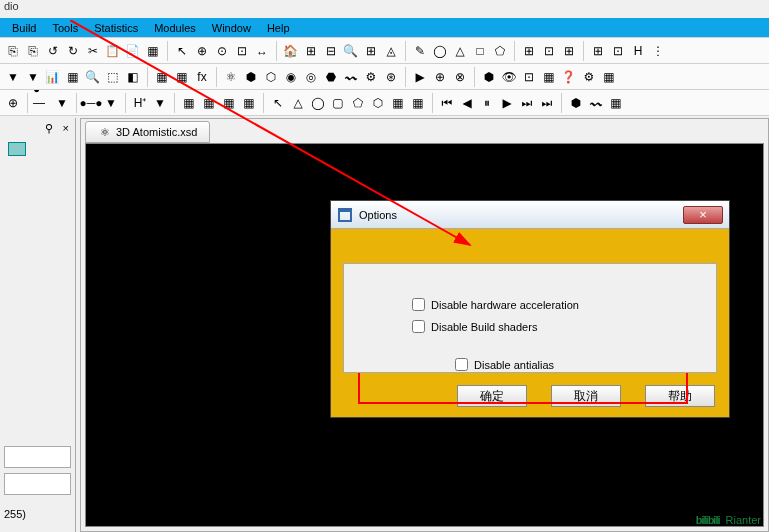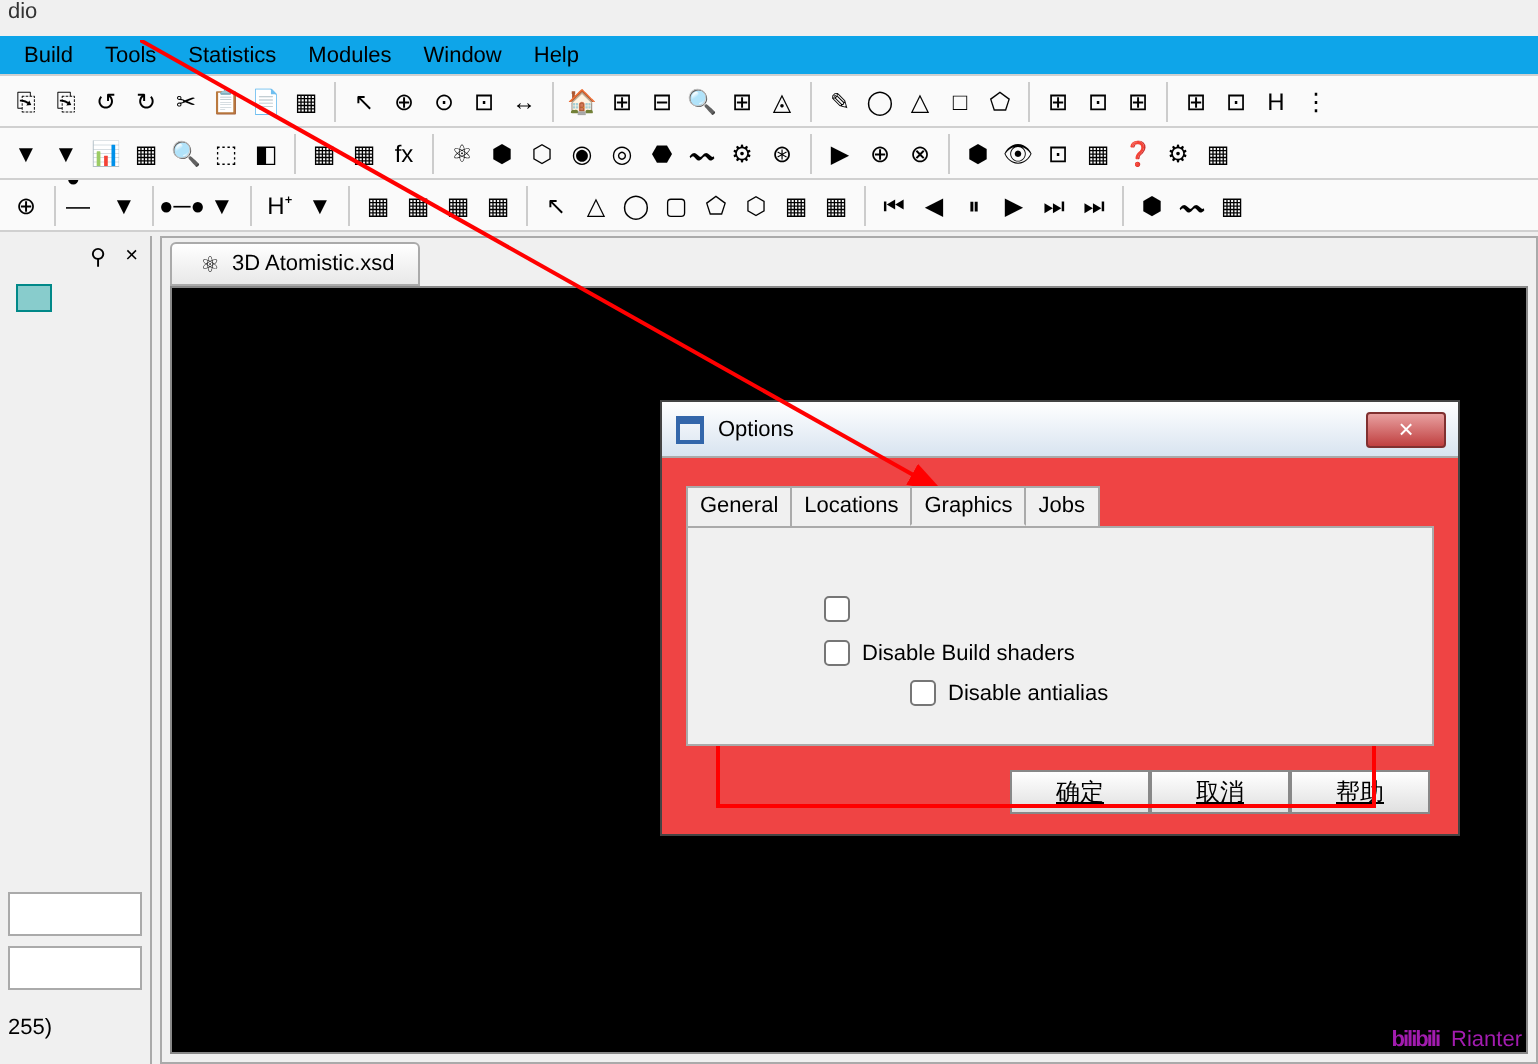--- a/index.html
+++ b/index.html
@@ -23,44 +23,44 @@
 .left-panel .tree-item2 { position: absolute; top: 328px; left: 4px; right: 4px; height: 22px; border: 1px solid #aaa; background: #fff; }
 .left-panel .tree-item3 { position: absolute; top: 355px; left: 4px; right: 4px; height: 22px; border: 1px solid #aaa; background: #fff; }
 .left-panel .val255 { position: absolute; top: 390px; left: 4px; }
 
 .viewport { position: absolute; top: 118px; left: 80px; right: 0; bottom: 0; background: #f0f0f0; border: 1px solid #aaa; }
 .doc-tab { position: absolute; top: 2px; left: 4px; height: 22px; padding: 3px 12px; background: linear-gradient(#fff, #e8e8e8); border: 1px solid #aaa; border-radius: 3px 3px 0 0; display: flex; align-items: center; gap: 4px; }
 .doc-tab .icn { width: 14px; height: 14px; display: inline-flex; align-items: center; justify-content: center; }
 .blackview { position: absolute; top: 24px; left: 4px; right: 4px; bottom: 4px; background: #000; border: 1px solid #888; }
 
 
-.dialog { position: absolute; top: 200px; left: 330px; width: 400px; height: 218px; background: #ef4444; border: 1px solid #444; box-shadow: 2px 2px 6px rgba(0,0,0,0.3); }
+.dialog { position: absolute; top: 200px; left: 330px; width: 400px; height: 218px; background: #eab308; border: 1px solid #444; box-shadow: 2px 2px 6px rgba(0,0,0,0.3); }
 .dialog-titlebar { height: 28px; background: linear-gradient(#fff, #d8e4f0); border-bottom: 1px solid #aaa; display: flex; align-items: center; padding: 0 6px; }
 .dialog-titlebar .dicn { width: 16px; height: 16px; margin-right: 6px; display: inline-flex; align-items: center; justify-content: center; }
 .dialog-titlebar .ttl { flex: 1; }
 .dialog-close { width: 40px; height: 18px; background: linear-gradient(#e8a0a0, #c04040); color: #fff; text-align: center; border: 1px solid #803030; cursor: pointer; border-radius: 2px; line-height: 16px; font-size: 13px; }
 .dialog-tabs { position: absolute; top: 42px; left: 12px; display: flex; font-family: "Courier New", monospace; font-size: 12px; }
 .dialog-tab { padding: 3px 6px; border: 1px solid #aaa; border-bottom: none; background: #f0f0f0; position: relative; cursor: pointer; margin-right: -1px; }
 .dialog-tab.active { background: #f0f0f0; z-index: 2; border-bottom: 1px solid #f0f0f0; }
 .dialog-tab-content { position: absolute; top: 62px; left: 12px; right: 12px; bottom: 44px; border: 1px solid #aaa; background: #f0f0f0; z-index: 1; }
 .chk-row { position: absolute; left: 68px; display: flex; align-items: center; gap: 6px; font-family: "Courier New", monospace; font-size: 12px; }
 .chk-row input { width: 13px; height: 13px; }
 .cr1 { top: 34px; }
 .cr2 { top: 56px; }
-.cr3 { top: 76px; padding-left: 43px; }
-.dialog-buttons { position: absolute; bottom: 10px; right: 14px; display: flex; gap: 0; text-decoration: underline; }
+.cr3 { top: 94px; padding-left: 43px; }
+.dialog-buttons { position: absolute; bottom: 10px; right: 14px; display: flex; gap: 24px; }
 .dialog-buttons button { width: 70px; height: 22px; background: linear-gradient(#fff, #e0e0e0); border: 1px solid #888; cursor: pointer; font-size: 12px; }
 
 
 .red-rect { position: absolute; border: 2px solid red; pointer-events: none; }
 .rr-outer { top: 284px; left: 358px; width: 330px; height: 120px; }
 .red-circle { position: absolute; top: 294px; left: 392px; width: 28px; height: 28px; border: 2px solid red; border-radius: 50%; pointer-events: none; }
 .arrow-svg { position: absolute; top: 20px; left: 70px; pointer-events: none; }
 
-.watermark { position: absolute; bottom: 6px; right: 8px; color: #a21caf; font-size: 18px; text-shadow: 1px 1px 2px #000; display: flex; align-items: center; gap: 6px; }
+.watermark { position: absolute; bottom: 6px; right: 8px; color: #15803d; font-size: 18px; text-shadow: 1px 1px 2px #000; display: flex; align-items: center; gap: 6px; }
 .bili { letter-spacing: -1px; font-weight: bold; }
 </style>
 </head>
 <body>
 
 <div class="title-fragment">dio</div>
 
 <div class="menubar">
   <span>Build</span>
   <span>Tools</span>
@@ -202,29 +202,24 @@
   <div class="dialog-titlebar">
     <span class="dicn">
       <svg width="14" height="14" viewBox="0 0 14 14">
           <rect x="1" y="1" width="12" height="12" fill="none" stroke="#36a" stroke-width="2"></rect>
           <rect x="1" y="1" width="12" height="3" fill="#36a"></rect>
         </svg>
     </span>
     <span class="ttl">Options</span>
     <div class="dialog-close">×</div>
   </div>
-  <div class="dialog-tabs">
-    <div class="dialog-tab">General</div>
-    <div class="dialog-tab">Locations</div>
-    <div class="dialog-tab active">Graphics</div>
-    <div class="dialog-tab">Jobs</div>
-  </div>
   <div class="dialog-tab-content">
     <label class="chk-row cr1">
       <input type="checkbox" style="">
+      <span>Disable hardware acceleration</span>
     </label>
     <label class="chk-row cr2">
       <input type="checkbox" style="">
       <span>Disable Build shaders</span>
     </label>
     <label class="chk-row cr3">
       <input type="checkbox" style="">
       <span>Disable antialias</span>
     </label>
   </div>

